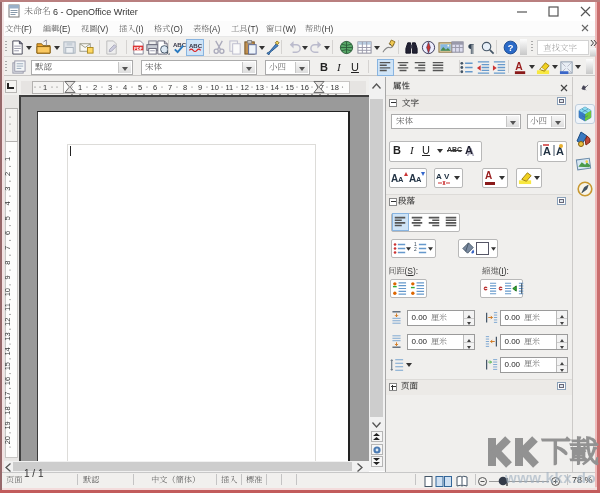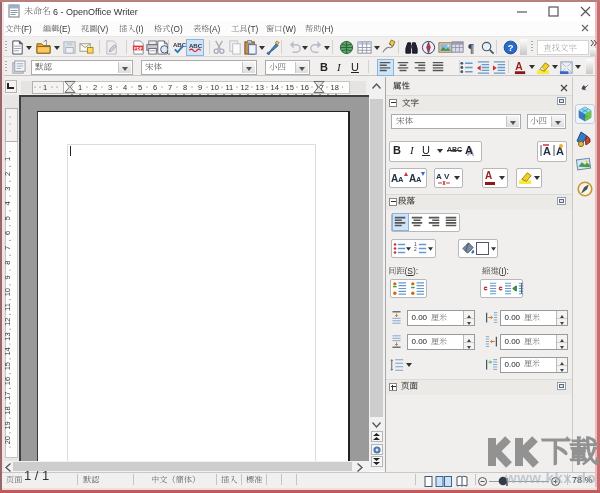--- a/index.html
+++ b/index.html
@@ -931,21 +931,21 @@
     <circle cx="8" cy="8" r="6.8" fill="#f8f4e8" stroke="#c89830" stroke-width="1.6"></circle>
     <path d="M8 3l1.5 4L8 13l-1.5-6z" fill="#456" stroke="#234" stroke-width="0.5" transform="rotate(40 8 8)"></path>
   </svg>
 <div class="a" style="left:2px;top:471.5px;width:593px;height:16px;background:#f1f0ee;border-top:1px solid #c8c8c8"></div>
 <svg style="position:absolute;left:6px;top:476px" width="16.4" height="8.2" viewBox="0 0 16.4 8.2">
     <g transform="translate(0 6.56) scale(0.040999999999999995 -0.040999999999999995)" fill="#333">
       <use href="#c9875"></use>
       <use href="#c9762" x="200"></use>
     </g>
   </svg>
-<div class="t" style="left:24px;top:468px;font-size:13px">1 / 1</div>
+<div class="t" style="left:24px;top:468px;font-size:10px">1 / 1</div>
 <div class="vsep" style="left:77px;top:474px;height:11px;background:#c4c4c4"></div>
 <svg style="position:absolute;left:83px;top:476px" width="16.4" height="8.2" viewBox="0 0 16.4 8.2">
     <g transform="translate(0 6.56) scale(0.040999999999999995 -0.040999999999999995)" fill="#333">
       <use href="#c9ed8"></use>
       <use href="#c8ba4" x="200"></use>
     </g>
   </svg>
 <div class="vsep" style="left:133px;top:474px;height:11px;background:#c4c4c4"></div>
 <svg style="position:absolute;left:151px;top:476px" width="49.2" height="8.2" viewBox="0 0 49.2 8.2">
     <g transform="translate(0 6.56) scale(0.040999999999999995 -0.040999999999999995)" fill="#333">

